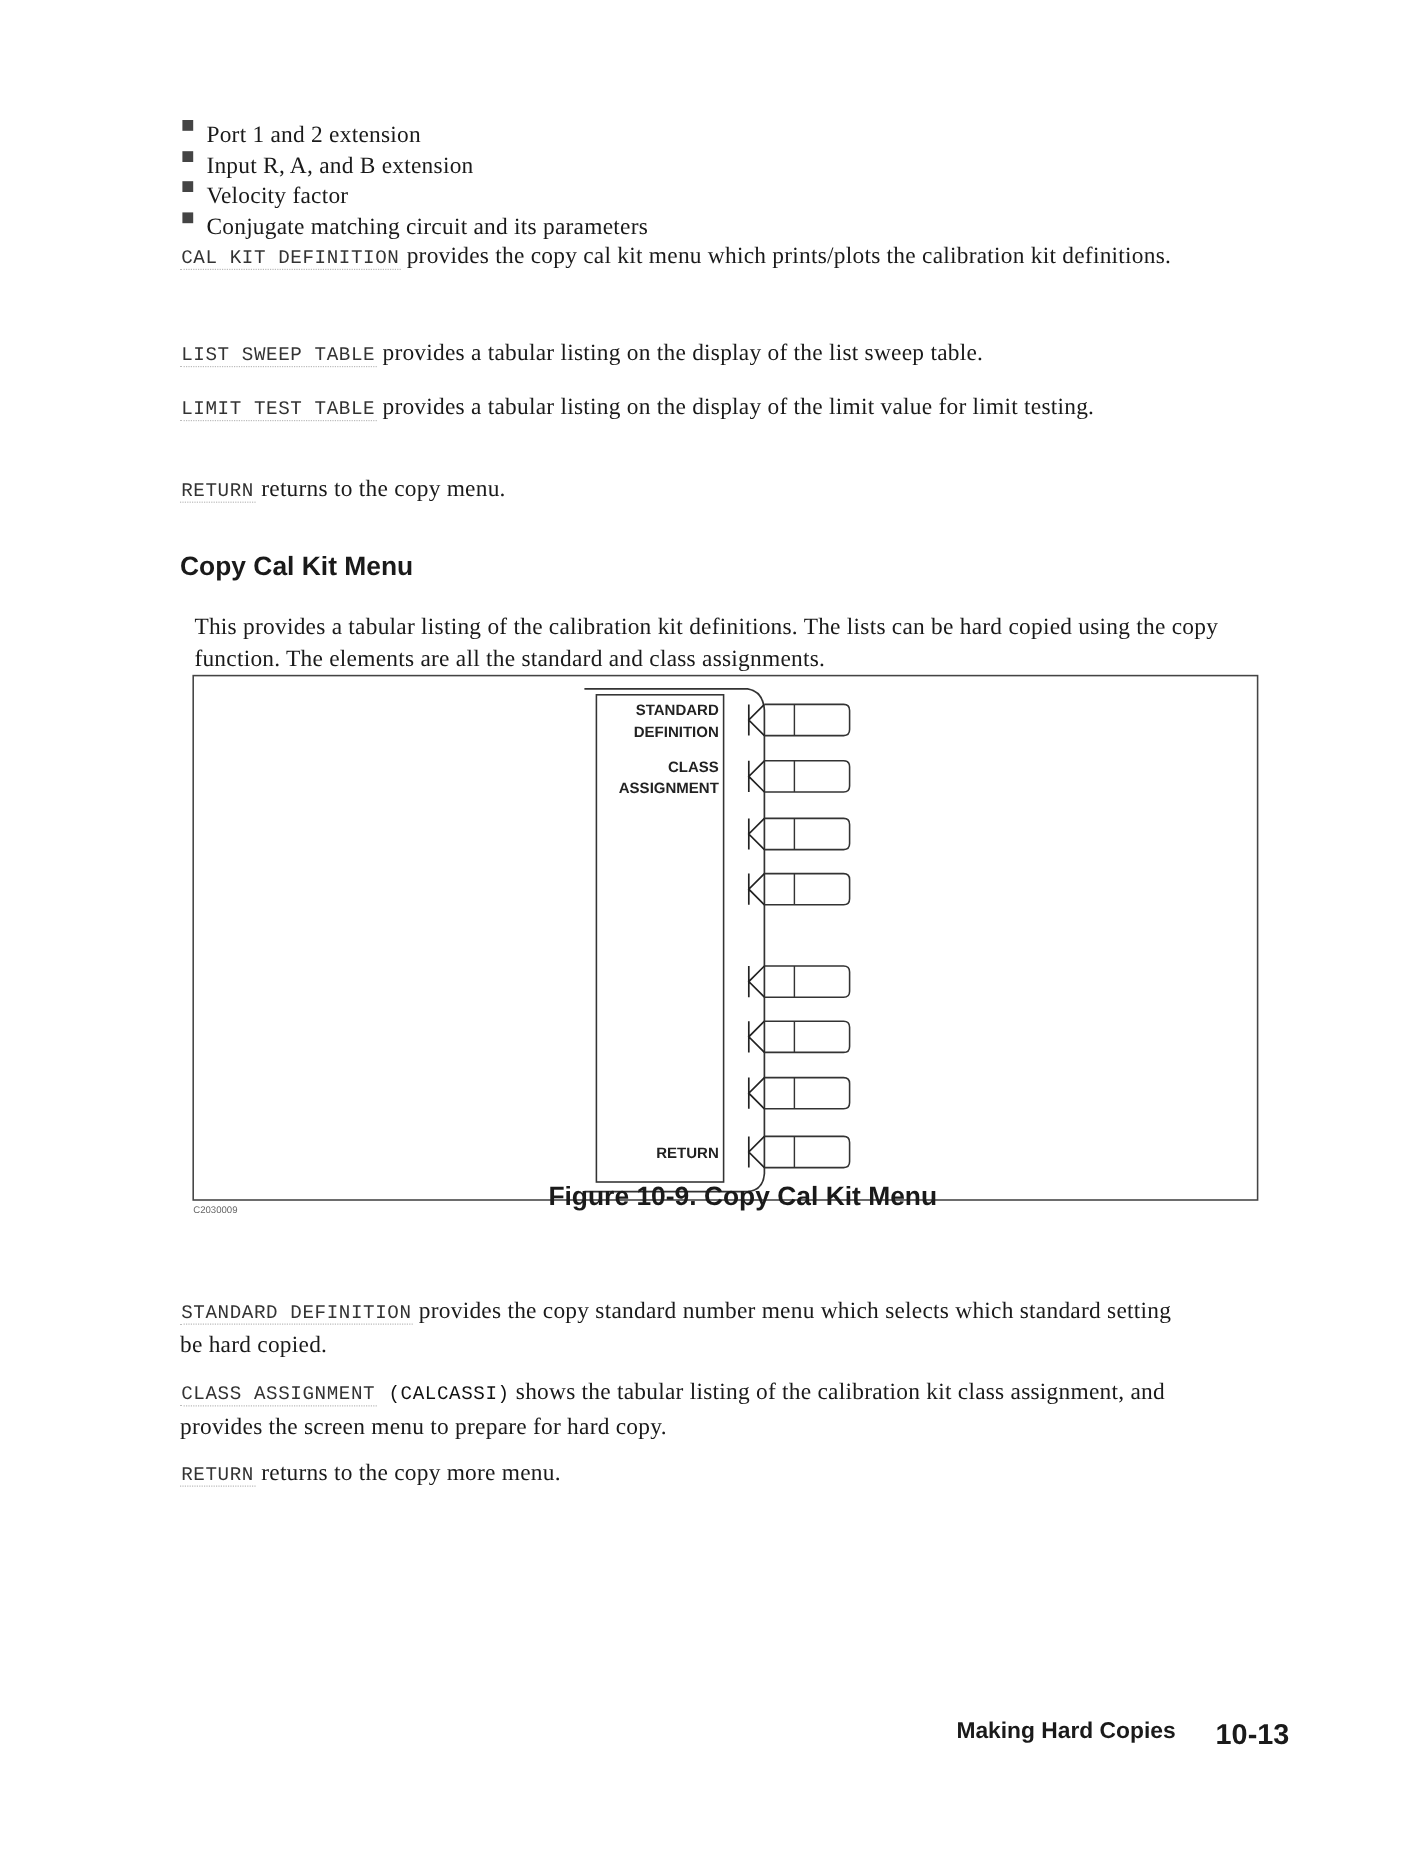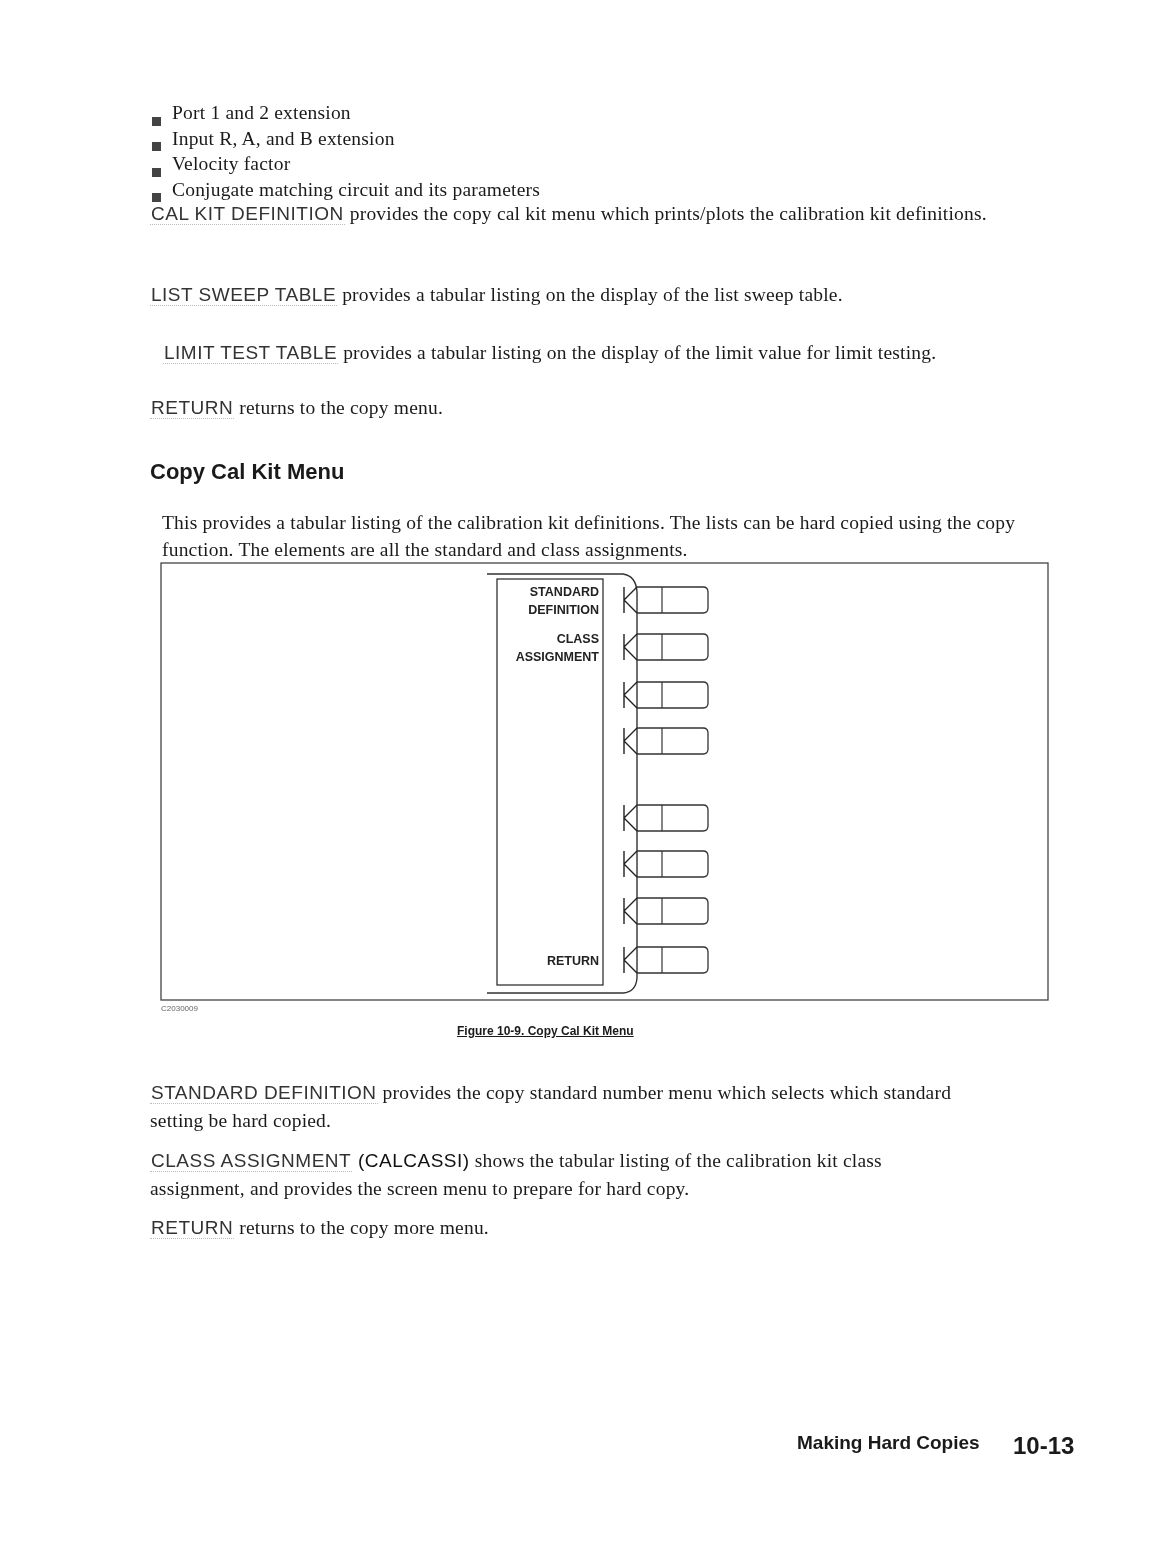--- a/index.html
+++ b/index.html
@@ -1,27 +1,27 @@
 <!DOCTYPE html>
 <html><head>
   <meta charset="utf-8">
   <style>
     html, body { margin: 0; padding: 0; background: #ffffff; }
     body { width: 1176px; height: 1544px; position: relative; overflow: hidden; color: #1a1a1a; font-family: "DejaVu Serif", serif; }
     .abs { position: absolute; }
     .serif { font-family: "Liberation Serif", "DejaVu Serif", serif; font-size: 19.5px; letter-spacing: 0.2px; }
-    .mono { font-family: Liberation Sans, sans-serif; font-size: 19px; color: #333; letter-spacing: 0.5px; }
+    .mono { font-family: Liberation Mono, monospace; font-size: 16px; color: #333; letter-spacing: 0.5px; }
     .sans-bold { font-family: "Liberation Sans", "DejaVu Sans", sans-serif; font-weight: bold; text-align: center; }
     .bullet-list { left: 150px; top: 100px; margin: 0; padding: 0; list-style: none; }
-    .bullet-list li { height: 25.5px; line-height: 25.5px; display: flex; align-items: flex-end; }
+    .bullet-list li { height: 25.5px; line-height: 25.5px; display: flex; align-items: flex-start; }
     .bullet-sq { display: inline-block; width: 9px; height: 9px; background: #444; margin-right: 11px; margin-left: 2px; }
     .para { left: 150px; width: 900px; line-height: 28px; }
     .key { padding: 0 1px; border-bottom: 1px dotted #bbb; }
     .section-title { left: 150px; top: 459px; font-size: 22px; }
-    .fig-caption { left: 457px; top: 1024px; font-size: 12px; text-decoration: underline; }
+    .fig-caption { left: 457px; top: 984px; font-size: 22px; }
     .fig-code { left: 161px; top: 1004px; font-family: "Liberation Sans", sans-serif; font-size: 8px; color: #666; }
     .footer-title { left: 797px; top: 1432px; font-size: 19px; }
     .footer-page { left: 1013px; top: 1432px; font-size: 24px; }
     svg text { font-family: "Liberation Sans", "DejaVu Sans", sans-serif; font-size: 12.5px; font-weight: bold; fill: #222; }
   </style>
 </head>
 <body>
 
 <ul class="abs bullet-list serif">
   <li>
@@ -41,21 +41,21 @@
       <span>Conjugate matching circuit and its parameters</span>
     </li>
 </ul>
 
 <p class="abs para serif" style="top:200px;margin:0;">
   <span class="mono key">CAL KIT DEFINITION</span><span> provides the copy cal kit menu which prints/plots the calibration kit definitions.</span>
 </p>
 <p class="abs para serif" style="top:281px;margin:0;">
   <span class="mono key">LIST SWEEP TABLE</span><span> provides a tabular listing on the display of the list sweep table.</span>
 </p>
-<p class="abs para serif" style="top:326px;margin:13px;width:850px;">
+<p class="abs para serif" style="top:326px;margin:0;width:850px;">
   <span class="mono key">LIMIT TEST TABLE</span><span> provides a tabular listing on the display of the limit value for limit testing.</span>
 </p>
 <p class="abs para serif" style="top:394px;margin:0;">
   <span class="mono key">RETURN</span><span> returns to the copy menu.</span>
 </p>
 
 <div class="abs section-title sans-bold">Copy Cal Kit Menu</div>
 
 <p class="abs para serif" style="top:497px;margin:12px;width:895px;line-height:27px;">This provides a tabular listing of the calibration kit definitions. The lists can be hard copied using the copy function. The elements are all the standard and class assignments.</p>
 

